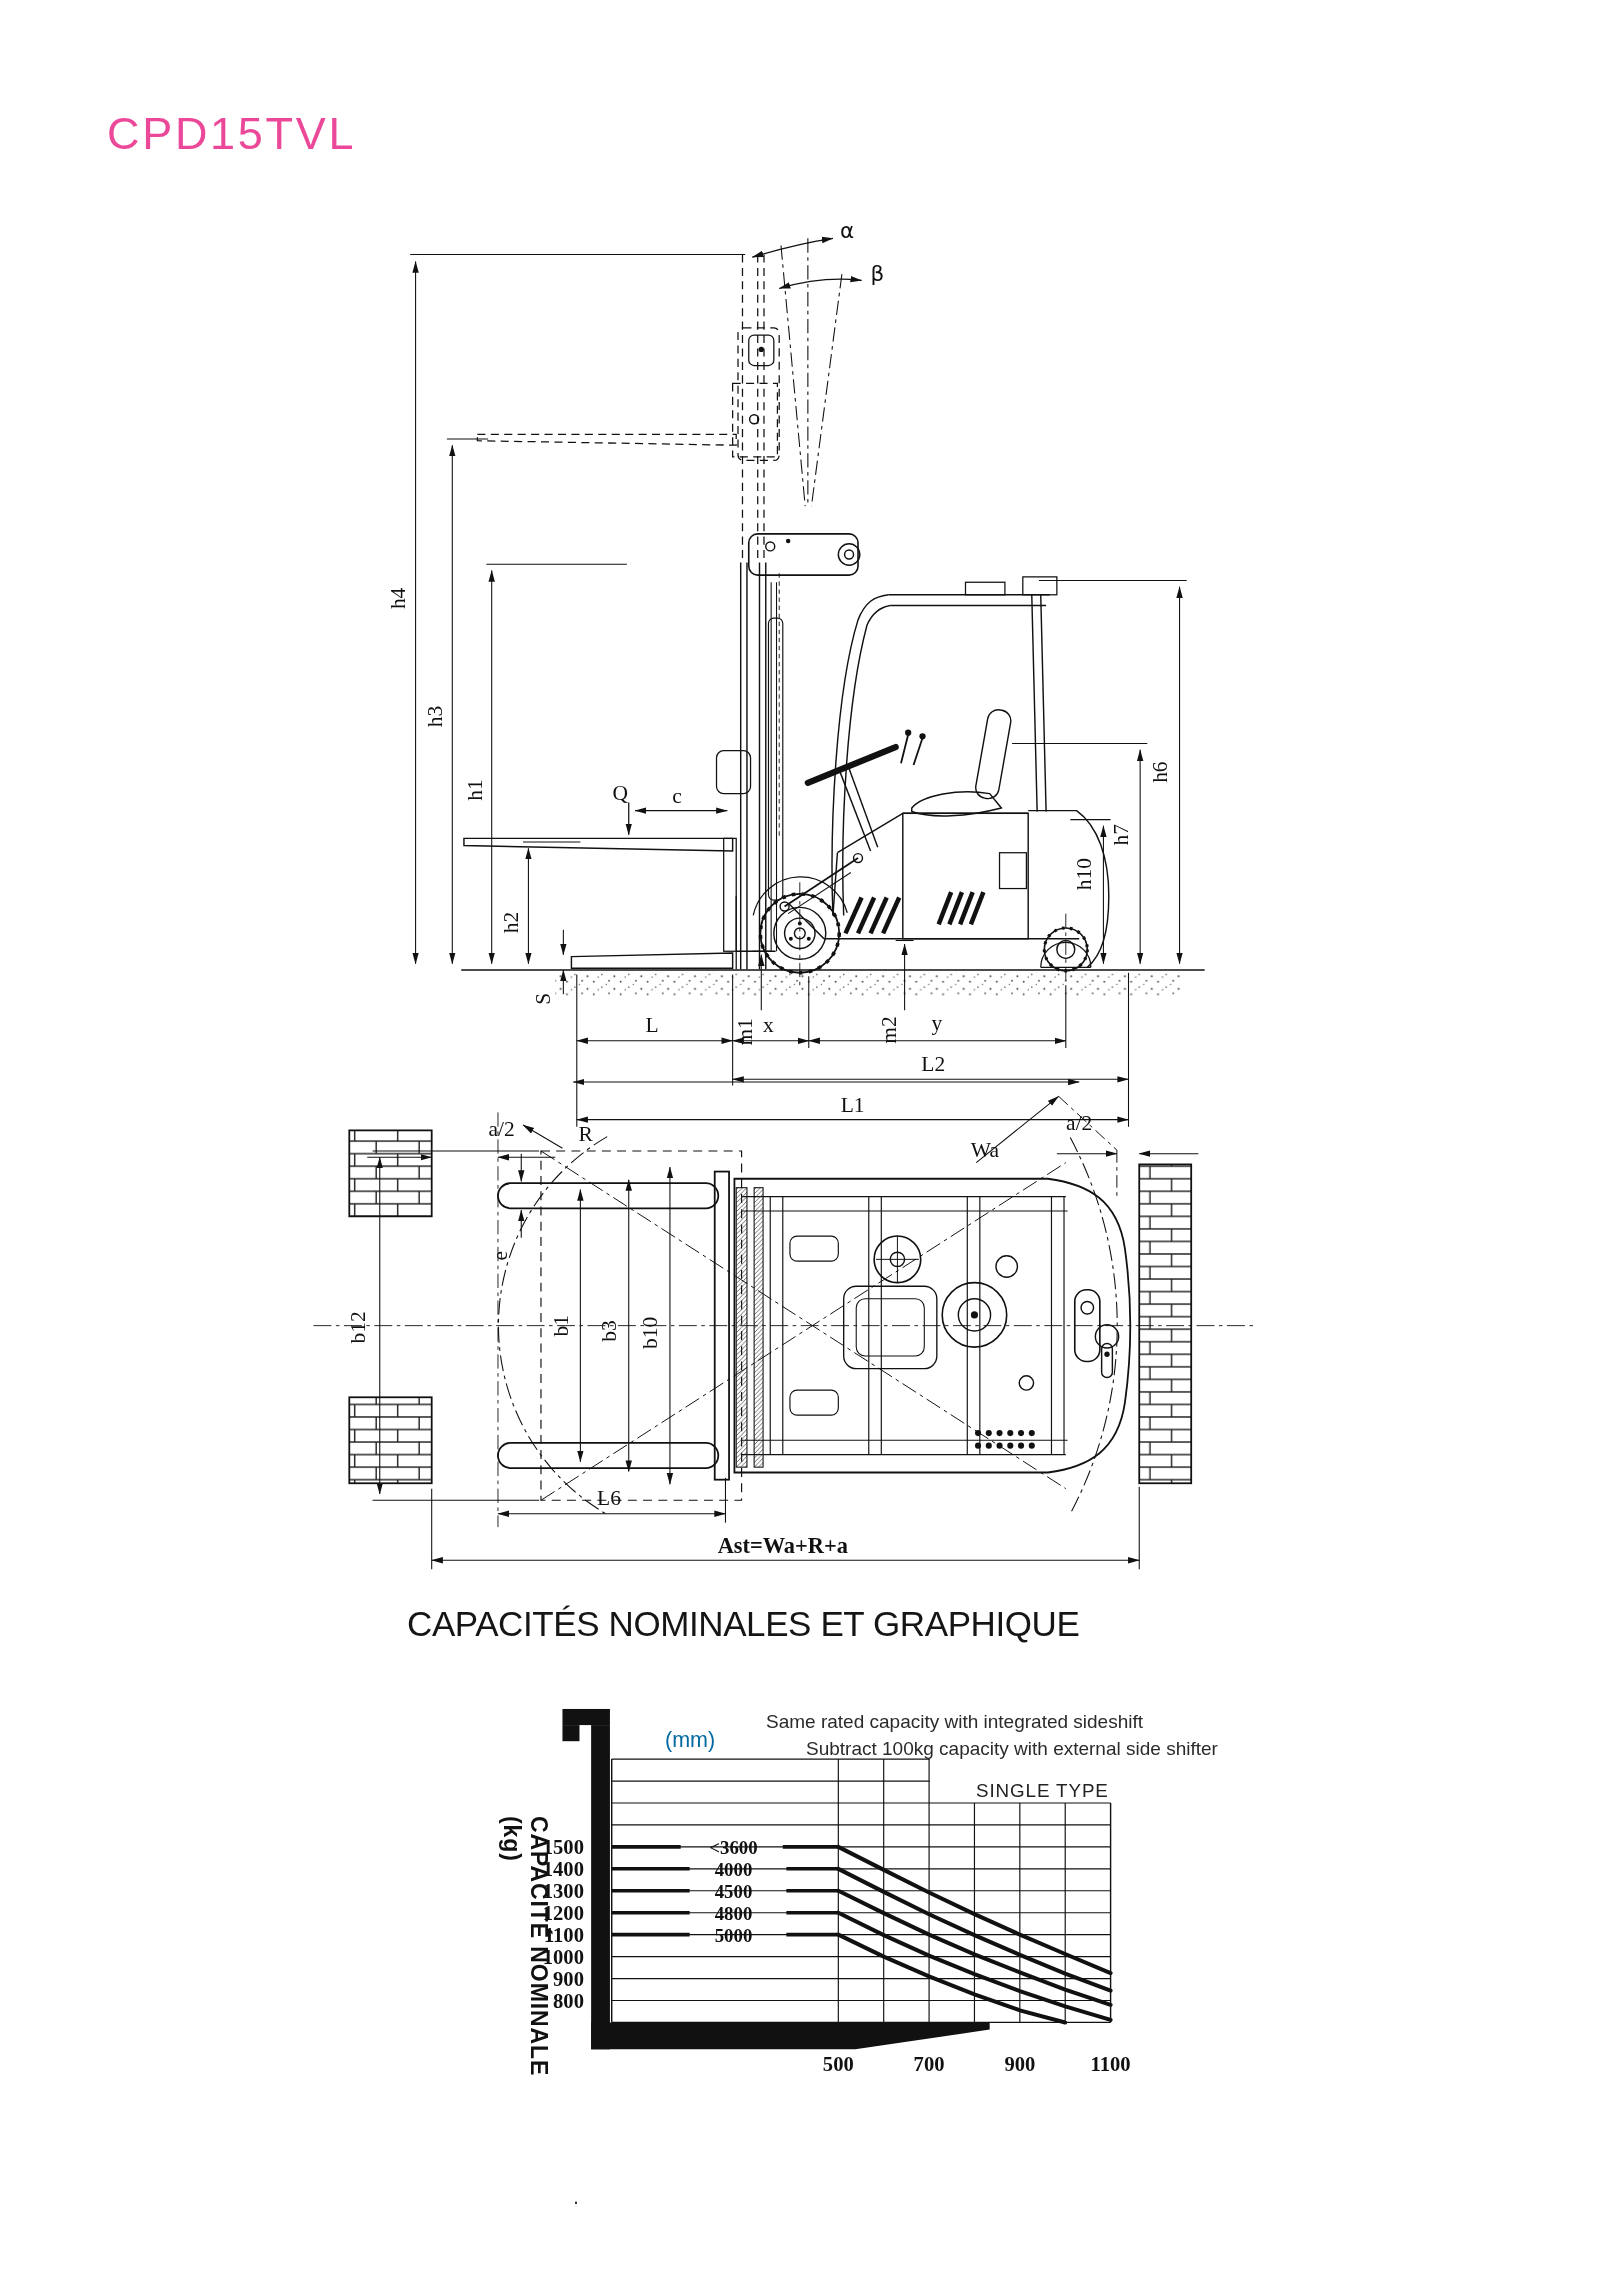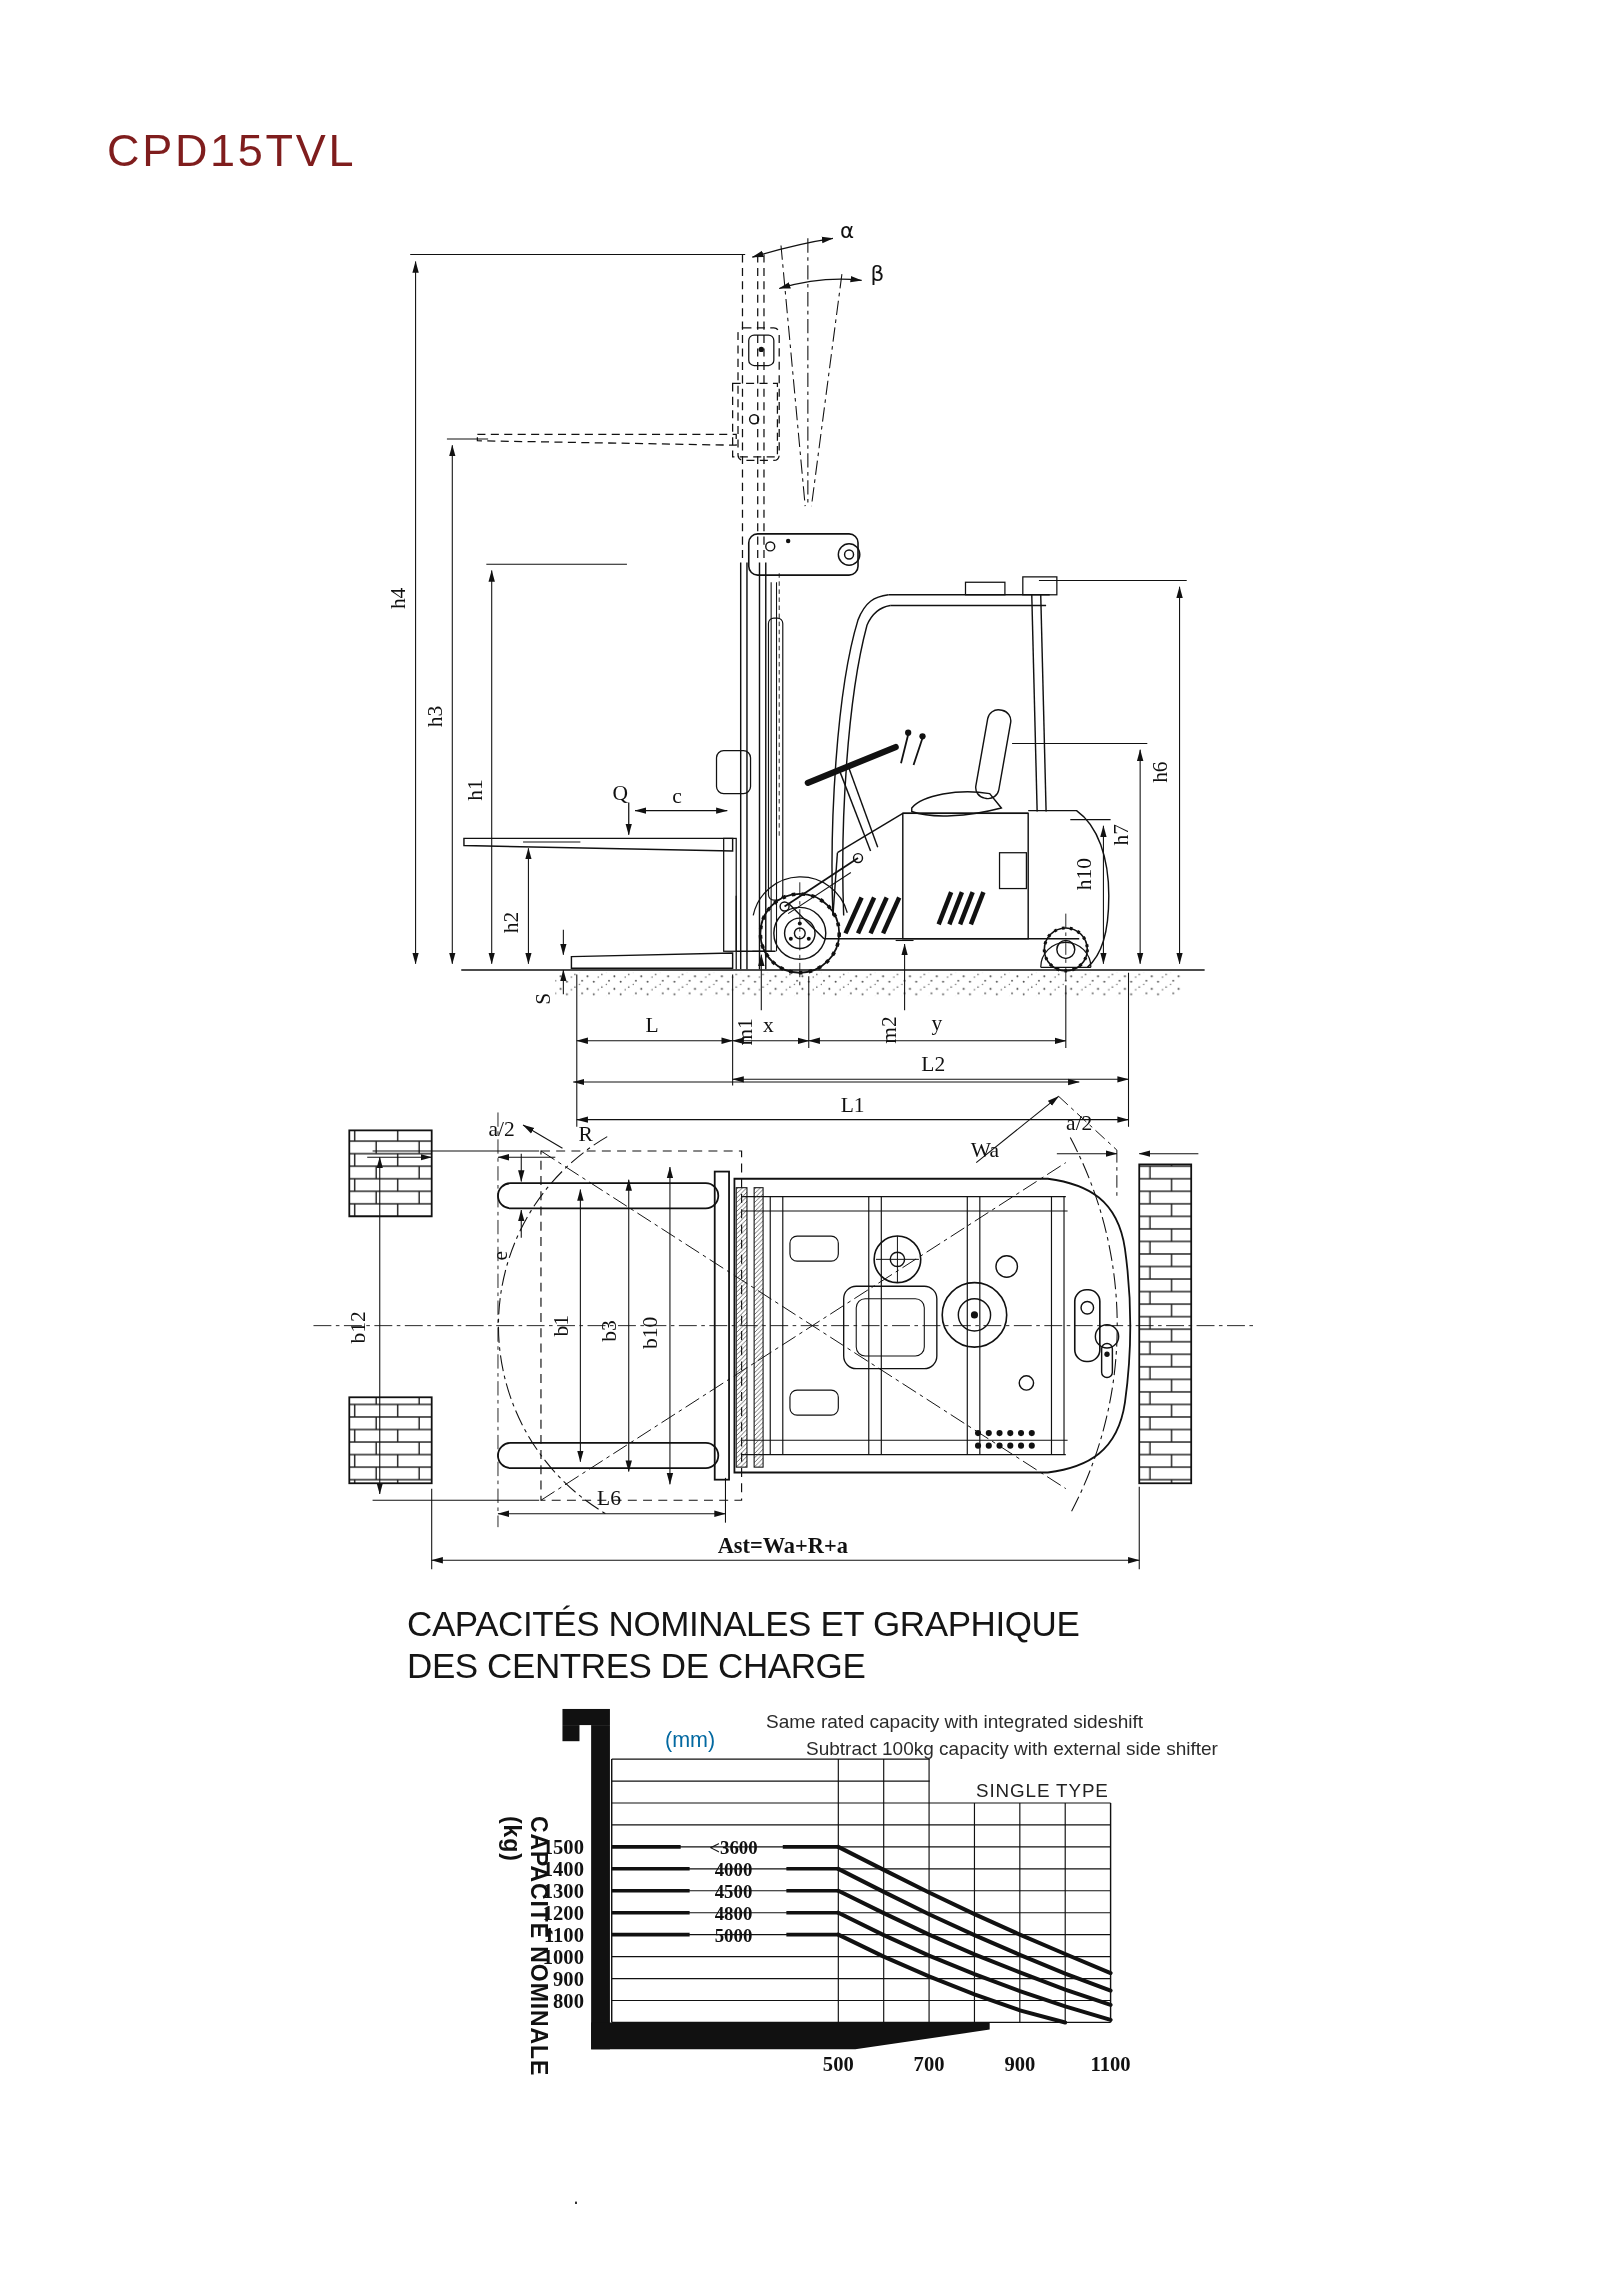--- a/index.html
+++ b/index.html
@@ -1,20 +1,20 @@
 <!DOCTYPE html>
 <html style="font-size:14.3px"><head>
 <meta charset="utf-8">
 <style>
   html,body{margin:0;padding:0;background:#fff;}
   #page{position:relative;width:1622px;height:2293px;background:#ffffff;overflow:hidden;
         font-family:"Liberation Sans",sans-serif;color:#111;}
   #art{position:absolute;left:0;top:0;width:1622px;height:2293px;}
   .abs{position:absolute;}
-  #model-title{left:107px;top:125px;font-size:45px;letter-spacing:2.7px;font-weight:400;color:#7f1d1d;}
+  #model-title{left:107px;top:108px;font-size:45px;letter-spacing:2.7px;font-weight:400;color:#ec4899;}
   #chart-title{left:407px;top:1603px;width:806px;text-align:left;font-weight:400;
                font-size:35px;line-height:42px;letter-spacing:-0.4px;color:#151515;}
   .note{left:758px;width:466px;font-size:19px;color:#2b2b2b;}
   #note1{top:1711px;margin-left:8px;}
   #note2{top:1738px;margin-left:48px;}
   #mm-label{left:665px;top:1728px;font-size:21.5px;color:#0369a1;}
   #y-axis-title{left:498px;top:1816px;height:296px;font-size:23px;font-weight:600;color:#111;
                 writing-mode:vertical-rl;letter-spacing:0.9px;}
   #x-axis-title{left:493px;top:2103px;width:716px;text-align:center;font-size:29px;font-weight:700;color:#151515;}
   #footnote-dot{left:573px;top:2185px;font-size:21.5px;color:#333;}
@@ -399,21 +399,20 @@
           <text x="1037.3333333333333" y="2312" text-anchor="middle" class="tick">700</text>
           <text x="1138.6666666666667" y="2312" text-anchor="middle" class="tick">900</text>
           <text x="1240" y="2312" text-anchor="middle" class="tick">1100</text>
         </g>
       <text class="stype" x="1238" y="2006" text-anchor="end">SINGLE TYPE</text>
     </g>
   </svg>
 
   <div class="abs" id="chart-title">
     <div>CAPACITÉS NOMINALES ET GRAPHIQUE</div>
-    <div>DES CENTRES DE CHARGE</div>
   </div>
   <div class="abs note" id="note1">Same rated capacity with integrated sideshift</div>
   <div class="abs note" id="note2">Subtract 100kg capacity with external side shifter</div>
   <div class="abs" id="mm-label">(mm)</div>
   <div class="abs" id="y-axis-title">CAPACITÉ NOMINALE (kg)</div>
   <div class="abs" id="footnote-dot">.</div>
 </div>
 
 
 </body></html>

